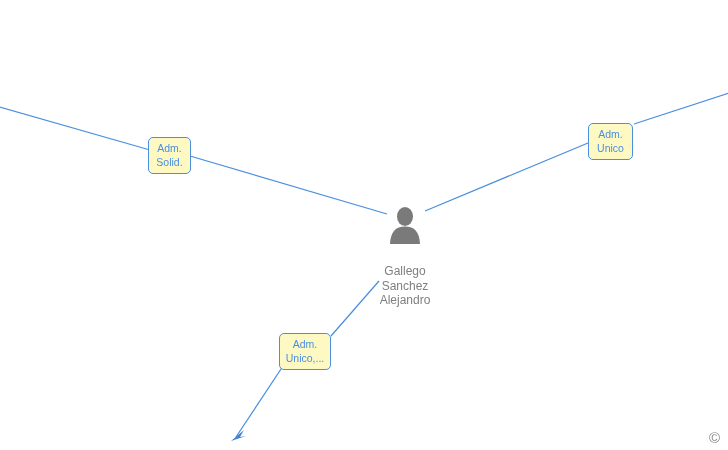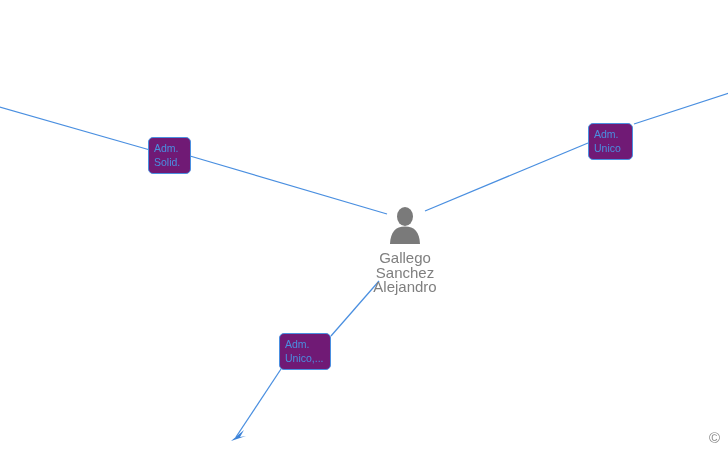--- a/index.html
+++ b/index.html
@@ -33,40 +33,40 @@
     width: 100px;
     text-align: center;
   }
   .person-avatar {
     width: 40px;
     height: 38px;
     margin: 0 auto;
     display: block;
   }
   .person-name {
-    margin-top: 7px;
-    font-size: 15px;
+    margin-top: 20px;
+    font-size: 12px;
     line-height: 14.5px;
     color: #7f7f7f;
     font-family: "Liberation Sans", sans-serif;
     white-space: pre-line;
   }
 
   
   .edge-label {
     position: absolute;
     box-sizing: border-box;
     border: 1.3px solid #4a8fe0;
     border-radius: 5px;
-    background: #701a75;
+    background: #fef9c3;
     color: #4a8fe0;
     font-size: 10.5px;
     line-height: 14px;
     font-family: "Liberation Sans", sans-serif;
-    text-align: left;
+    text-align: center;
     padding: 3px 5px 4px 5px;
     white-space: pre-line;
   }
   #label-0 { left: 148px; top: 137px; width: 43px; }
   #label-1 { left: 588px; top: 123px; width: 45px; }
   #label-2 { left: 279px; top: 333px; width: 52px; }
 
   
   .watermark {
     position: absolute;

